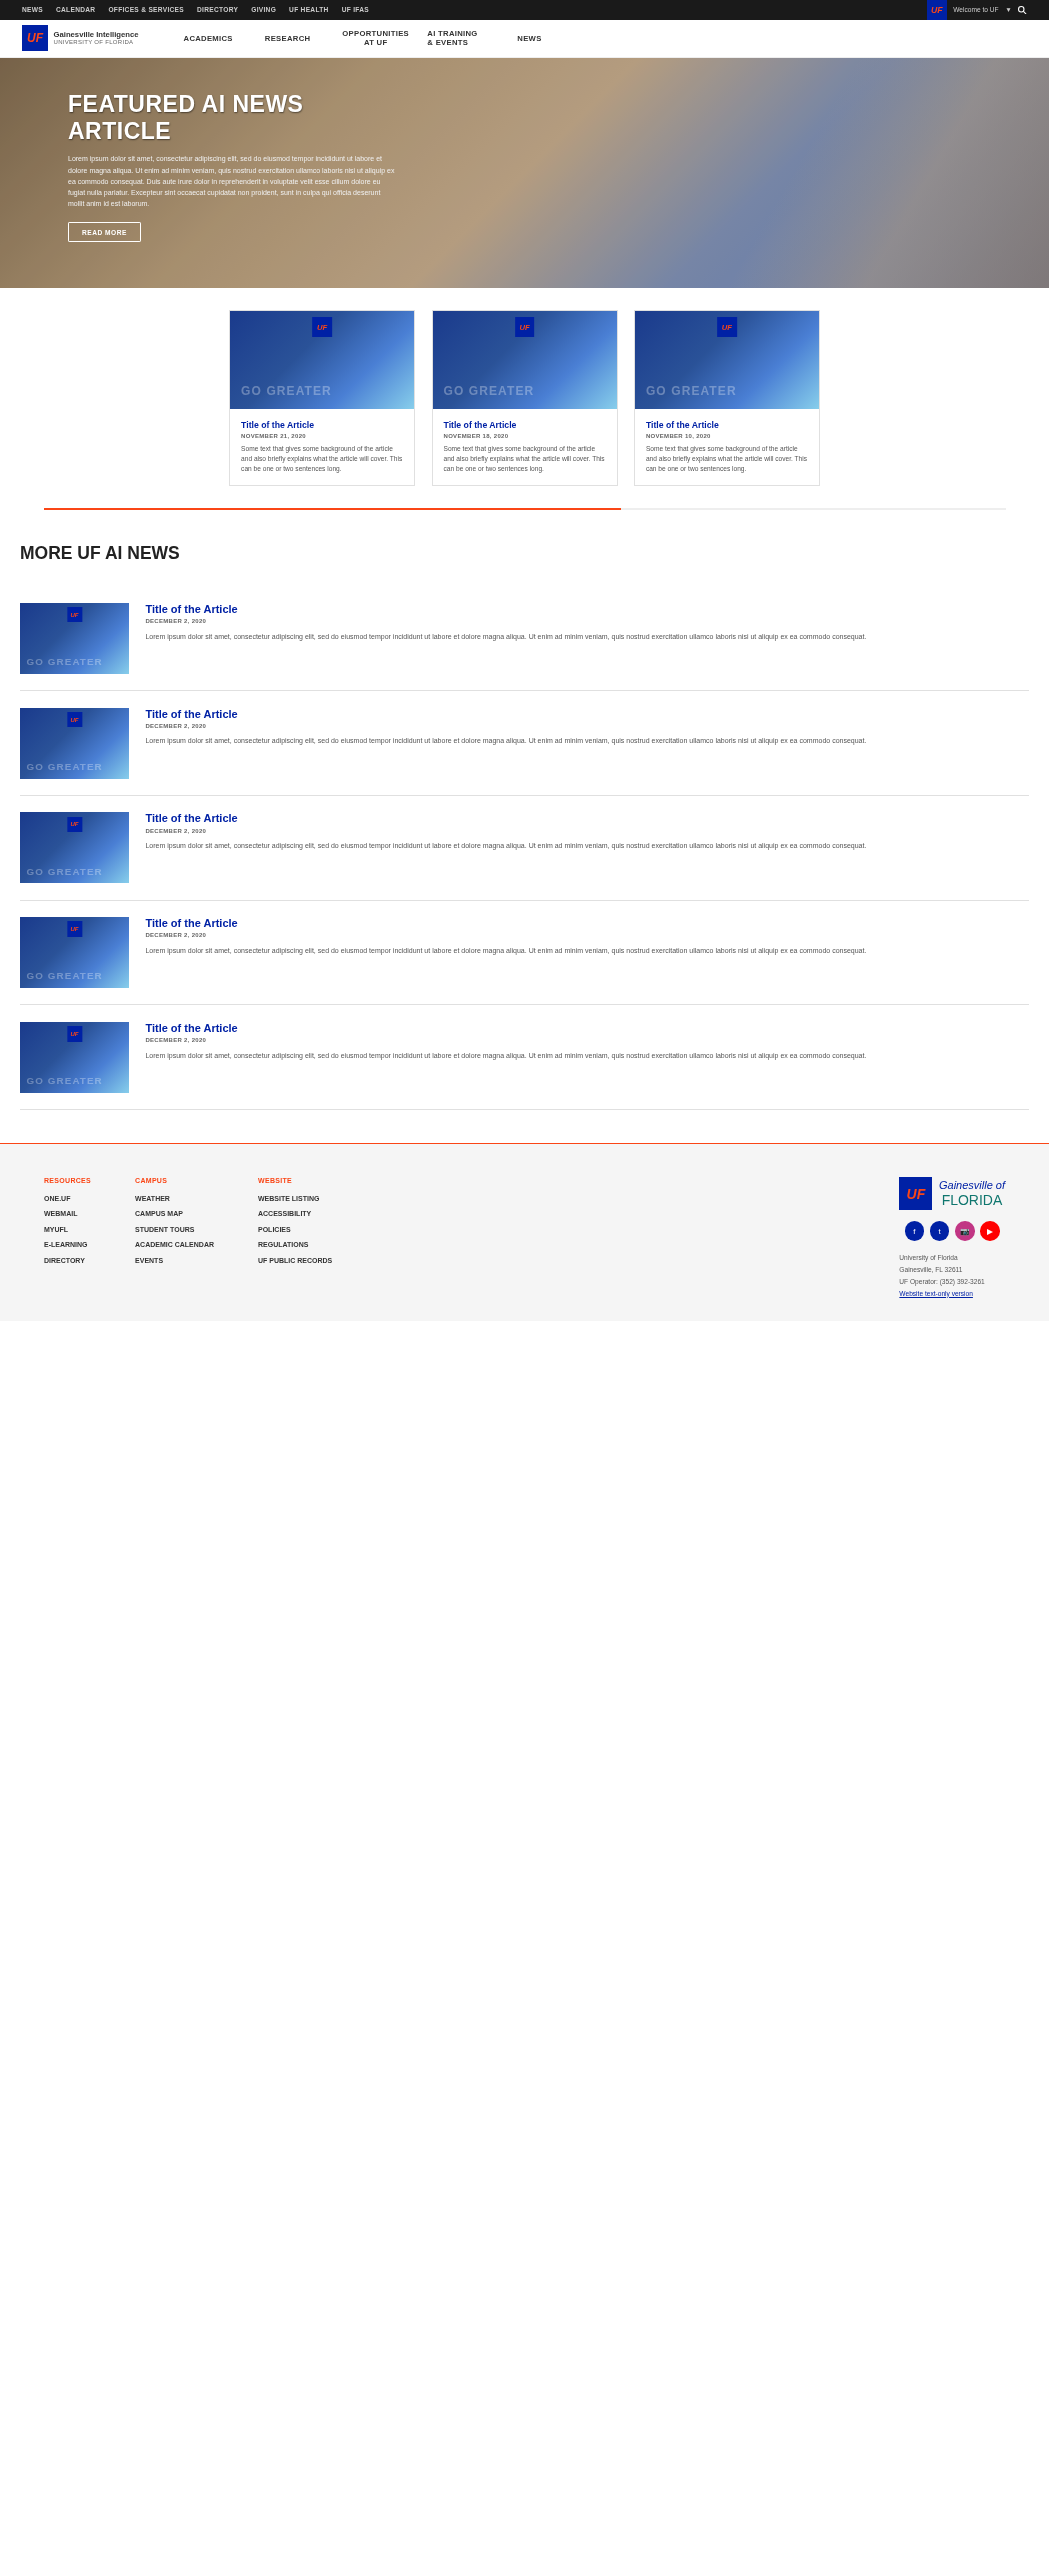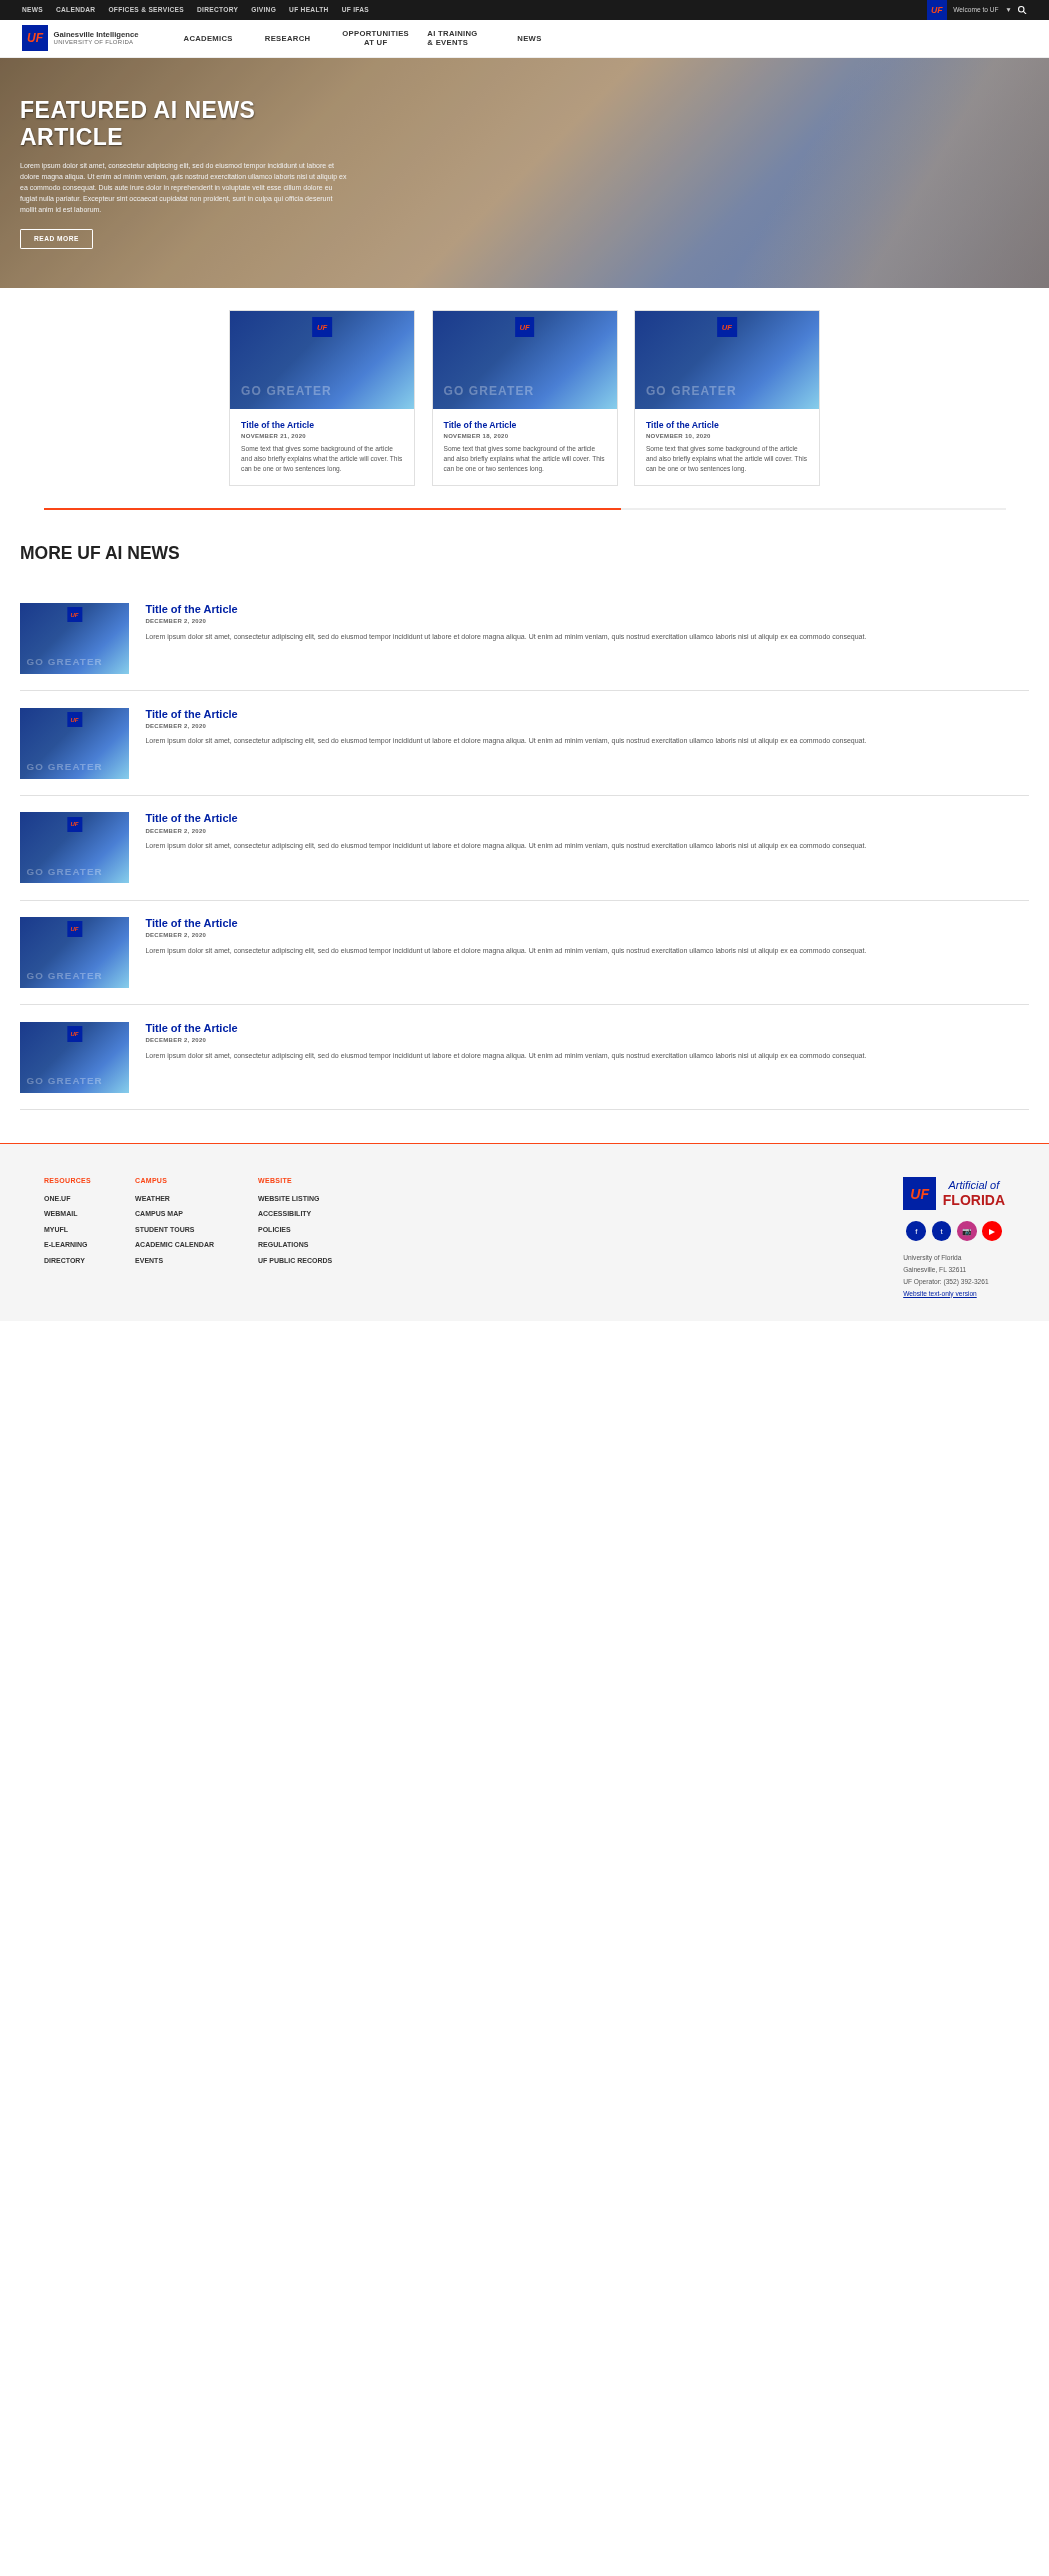--- a/index.html
+++ b/index.html
@@ -71,22 +71,22 @@
       text-decoration: none;
     }
 
     
     .hero {
       position: relative;
       height: 230px;
       background: linear-gradient(135deg, #8B7355 0%, #c4a882 30%, #d4b896 50%, #8B9DC3 70%, #6B8DD6 100%);
       overflow: hidden;
       display: flex;
-      align-items: center;
-      padding: 33px 20px;
+      align-items: flex-start;
+      padding: 33px 68px;
     }
     .hero-overlay {
       position: absolute; top: 0; left: 0; right: 0; bottom: 0;
       background: rgba(0,0,0,0.15);
     }
     .hero-content { position: relative; z-index: 2; max-width: 328px; }
     .hero-title {
       font-size: 23px; font-weight: 900; color: #fff;
       text-transform: uppercase; letter-spacing: 0.5px;
       margin-bottom: 8.7px;
@@ -230,21 +230,21 @@
       display: flex; align-items: center; gap: 6.6px; margin-bottom: 11px;
     }
     .footer-uf-logo .uf-sq {
       background: #0021A5;
       width: 33px; height: 33px;
       display: flex; align-items: center; justify-content: center;
       color: #FA4616; font-weight: 900; font-size: 14px; font-style: italic;
     }
     .footer-uf-logo .uf-name { line-height: 1.2; }
     .footer-uf-logo .uf-name .univ { font-size: 11px; font-weight: 300; color: #0021A5; font-style: italic; }
-    .footer-uf-logo .uf-name .florida { font-size: 14px; font-weight: 700; color: #b91c1c; }
+    .footer-uf-logo .uf-name .florida { font-size: 14px; font-weight: 400; color: #0f766e; }
     .social-icons { display: flex; gap: 5.5px; justify-content: center; margin-bottom: 11px; }
     .social-icon {
       width: 19.7px; height: 19.7px;
       background: #0021A5;
       border-radius: 50%;
       display: flex; align-items: center; justify-content: center;
       color: #fff; font-size: 7.7px; cursor: pointer; text-decoration: none;
     }
     .footer-address { font-size: 6.6px; color: #555; line-height: 1.8; text-align: left; }
     .footer-address a { color: #0021A5; text-decoration: underline; }
@@ -444,21 +444,21 @@
         <li><a>POLICIES</a></li>
         <li><a>REGULATIONS</a></li>
         <li><a>UF PUBLIC RECORDS</a></li>
       </ul>
     </div>
 
     <div class="footer-logo-col">
       <div class="footer-uf-logo">
         <div class="uf-sq">UF</div>
         <div class="uf-name">
-          <div class="univ">Artificial of</div>
+          <div class="univ">Gainesville of</div>
           <div class="florida">FLORIDA</div>
         </div>
       </div>
       <div class="social-icons">
         <a class="social-icon">f</a>
         <a class="social-icon">t</a>
         <a class="social-icon" style="background:#C13584;">📷</a>
         <a class="social-icon" style="background:#FF0000;">▶</a>
       </div>
       <div class="footer-address">

